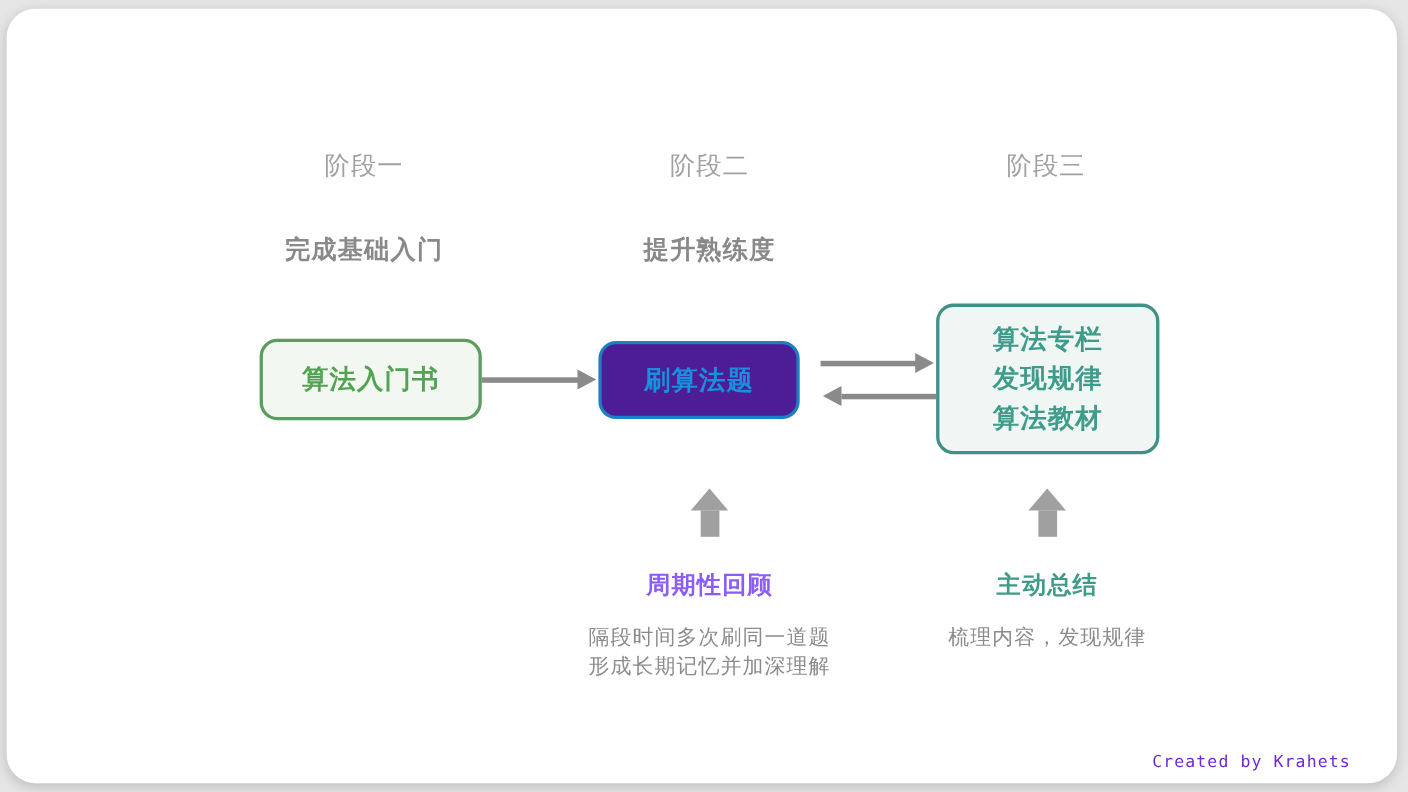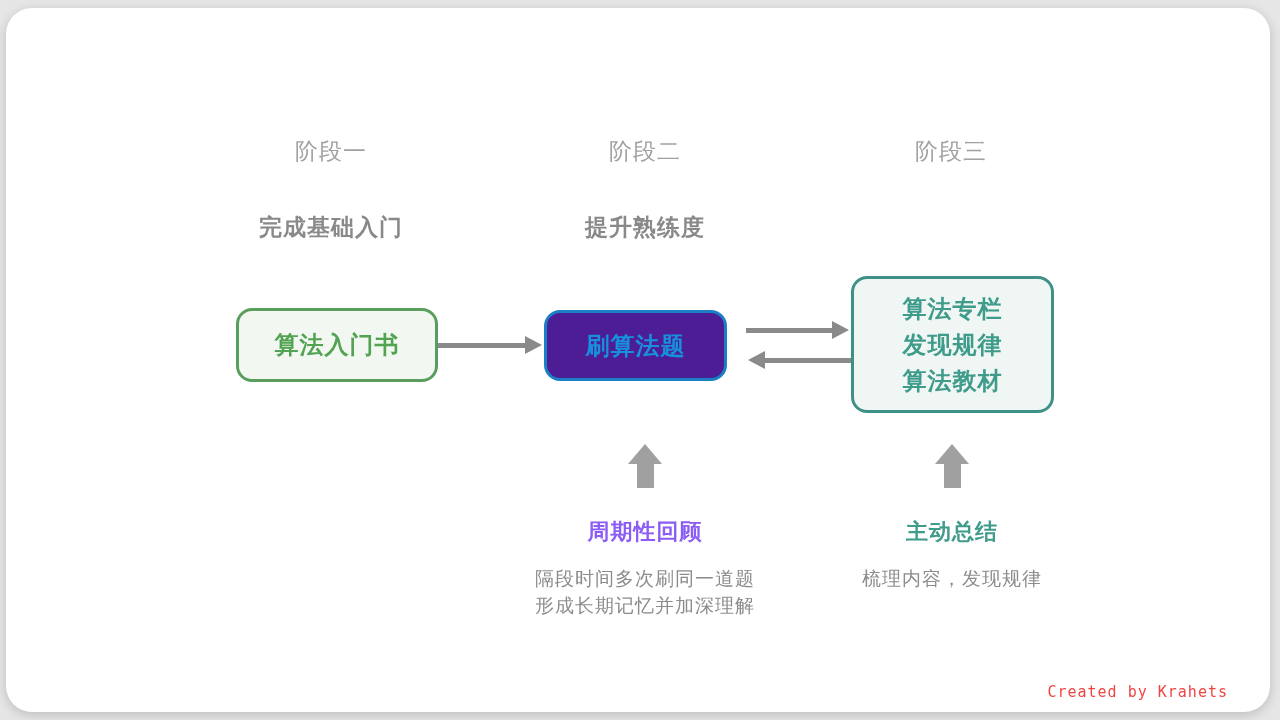--- a/index.html
+++ b/index.html
@@ -107,21 +107,21 @@
     font-size: 19px;
     color: #8c8c8c;
     letter-spacing: 1px;
   }
 
   .credit {
     position: absolute;
     right: 42px; top: 675px;
     font-family: "DejaVu Sans Mono", "Liberation Mono", monospace;
     font-size: 15px;
-    color: #ef4444;
+    color: #6d28d9;
     letter-spacing: 1px;
   }
 </style>
 </head>
 <body>
 
 <div class="stage-canvas">
   <div class="card">
 
     <div class="abs center-xy stage-label" style="left:325px; top:143px;">阶段一</div>

